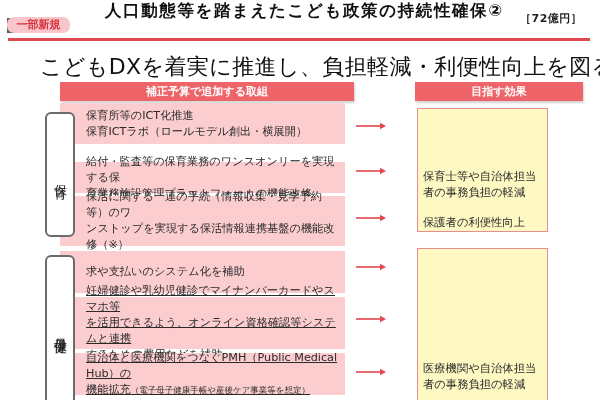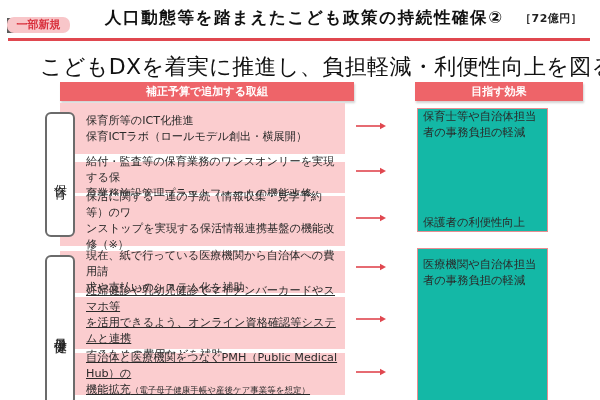--- a/index.html
+++ b/index.html
@@ -3,70 +3,69 @@
 <meta charset="utf-8">
 <style>
   html, body { margin:0; padding:0; }
   body { width:600px; height:400px; overflow:hidden; background:#ffffff; position:relative;
          font-family:"DejaVu Sans","Liberation Sans",sans-serif; color:#222; }
   .abs { position:absolute; }
   #tag-num { left:7px; top:2px; width:53px; height:15px; background:#5a5a5a; color:#fff;
              font-weight:bold; font-size:11px; line-height:15px; letter-spacing:1px;margin-top:16px; }
   #tag-new { left:7px; top:17px; width:63px; height:16px; background:#f8c6c9; color:#d8303c;
              font-weight:bold; font-size:11px; line-height:16px; text-align:center;border-radius:7px; }
-  #title { left:105px; top:7px; font-size:16.5px; font-weight:bold; letter-spacing:1.6px; color:#111; white-space:nowrap; }
+  #title { left:105px; top:0; font-size:16.5px; font-weight:bold; letter-spacing:1.6px; color:#111; white-space:nowrap; }
   #budget { left:520px; top:11px; font-size:11px; font-weight:bold; color:#222; white-space:nowrap; letter-spacing:0.5px; }
   #rule { left:8px; top:38px; width:582px; height:3px; background:#e0474f; }
   #subtitle { left:40px; top:52px; font-size:22px; color:#111; white-space:nowrap; letter-spacing:0.4px; }
   .hdr { background:#ee6469; color:#fff; font-size:11px; font-weight:bold; text-align:center;
          height:19px; line-height:19px; box-shadow:1px 2px 2px rgba(0,0,0,0.18); }
   #hdr-left { left:60px; top:82px; width:294px; }
   #hdr-right { left:415px; top:82px; width:168px; }
   .row { position:absolute; left:60px; width:285px; background:#fbcdcf; font-size:11.2px; line-height:16px;
          padding:0 6px 0 26px; box-sizing:border-box; display:flex; flex-direction:column; justify-content:center; color:#2a2a2a; }
   .row .small { font-size:8.5px; }
   .cat { position:absolute; left:45px; width:30px; background:#fff; border:2px solid #6b6b6b; border-radius:6px;
          box-sizing:border-box; display:flex; align-items:center; justify-content:center; }
   .cat span { writing-mode:vertical-rl; text-orientation:upright; font-size:13px; letter-spacing:1px; color:#222; }
   .arrow { position:absolute; left:356px; width:30px; height:8px; }
-  .effect { position:absolute; left:417px; width:131px; background:#14b8a6; border:1.5px solid #e88d91; box-sizing:border-box;
-            display:flex; flex-direction:column; justify-content:space-between; padding:0 5px; font-size:11.3px; line-height:16px; color:#2a2a2a; }
+  .effect { position:absolute; left:417px; width:131px; background:#fef9c3; border:1.5px solid #e88d91; box-sizing:border-box;
+            display:flex; flex-direction:column; justify-content:flex-end; padding:0 5px; font-size:11.3px; line-height:16px; color:#2a2a2a; }
   .effect .gap { height:14px; }
 </style>
 </head>
 <body>
 
 <div id="tag-num" class="abs">6-3</div>
 <div id="tag-new" class="abs">一部新規</div>
 <div id="title" class="abs">人口動態等を踏まえたこども政策の持続性確保②</div>
 <div id="budget" class="abs">［72億円］</div>
 <div id="rule" class="abs"></div>
 <div id="subtitle" class="abs">こどもDXを着実に推進し、負担軽減・利便性向上を図る</div>
 
 <div id="hdr-left" class="abs hdr">補正予算で追加する取組</div>
 <div id="hdr-right" class="abs hdr">目指す効果</div>
 
-<div class="row" style="top:103px;height:51px;">
+<div class="row" style="top:103px;height:41px;">
   <div>保育所等のICT化推進</div>
   <div>保育ICTラボ（ロールモデル創出・横展開）</div>
 </div>
 <div class="row" style="top:162px;height:31px;">
   <div>給付・監査等の保育業務のワンスオンリーを実現する保</div>
   <div>育業務施設管理プラットフォームの機能改修</div>
 </div>
 <div class="row" style="top:196px;height:50px;">
   <div>保活に関する一連の手続（情報収集・見学予約等）のワ</div>
   <div>ンストップを実現する保活情報連携基盤の機能改修（※）</div>
 </div>
 <div class="cat" style="top:112px;height:125px;">
   <span>保育</span>
 </div>
 
 <div class="row" style="top:251px;height:42px;">
-  <div>現在、紙で行っている医療機関から自治体への費用請</div>
   <div>求や支払いのシステム化を補助</div>
 </div>
 <div class="row" style="top:297px;height:52px;text-decoration:underline;">
   <div>妊婦健診や乳幼児健診でマイナンバーカードやスマホ等</div>
   <div>を活用できるよう、オンライン資格確認等システムと連携</div>
   <div>するための費用などを補助</div>
 </div>
 <div class="row" style="top:353px;height:42px;text-decoration:underline;">
   <div>自治体と医療機関をつなぐPMH（Public Medical Hub）の</div>
   <div><span>機能拡充</span><span class="small">（電子母子健康手帳や産後ケア事業等を想定）</span></div>

